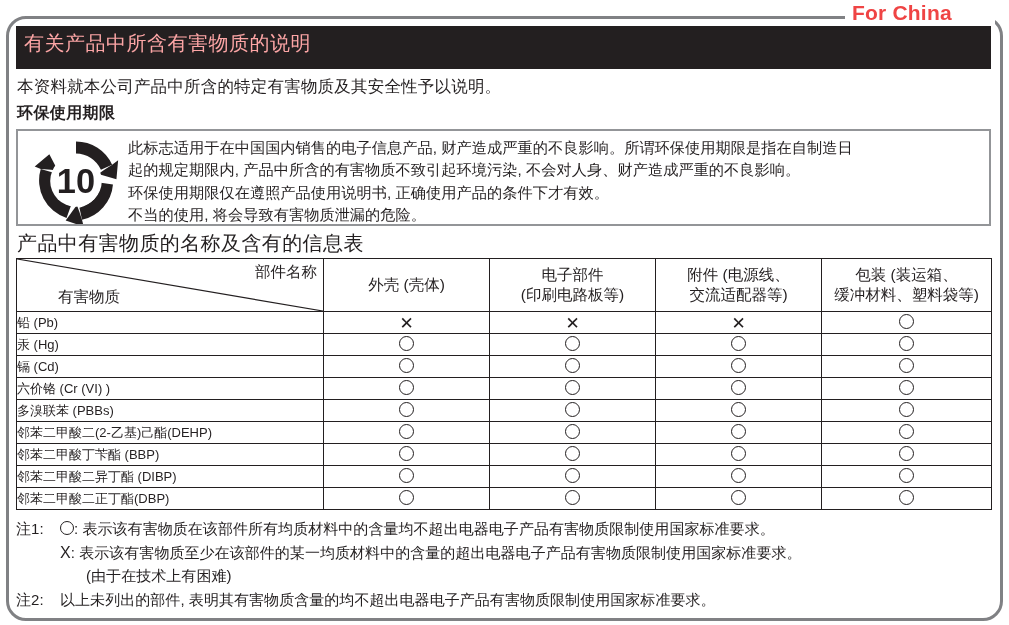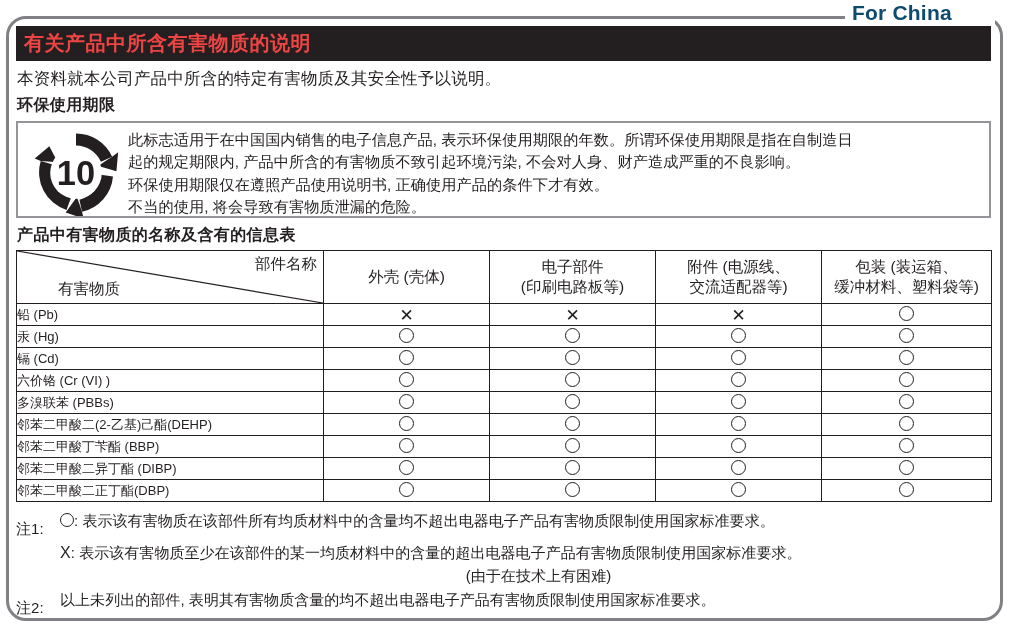--- a/index.html
+++ b/index.html
@@ -26,38 +26,38 @@
     position:absolute;
     left:845px; top:6px; width:150px; height:22px;
     background:#ffffff;
   }
   .for-china{
     position:absolute;
     left:852px; top:1px;
     font-size:21px;
     font-weight:bold;
     letter-spacing:.2px;
-    color:#0c4a6e;
+    color:#ef4444;
     white-space:nowrap;
   }
 
   
   .content{
     position:absolute;
     left:16px; top:26px; right:18px; bottom:10px;
   }
 
   
   .title-bar{
     background:#231f20;
-    color:#ef4444;
+    color:#fca5a5;
     font-size:20px;
-    font-weight:bold;
+    font-weight:normal;
     line-height:28px;
-    padding:3px 0 4px 8px;
+    padding:3px 0 12px 8px;
     letter-spacing:.5px;
   }
 
   .intro{
     font-size:16.5px;
     line-height:26px;
     padding:4px 0 1px 1px;
     letter-spacing:.2px;
   }
 
@@ -90,22 +90,22 @@
     flex:1 1 auto;
     font-size:15.2px;
     line-height:22.4px;
     letter-spacing:.05px;
     padding-top:1px;
   }
   .eco-text p{margin:0;}
 
   
   .table-head{
-    font-size:16px;
-    font-weight:bold;
+    font-size:20px;
+    font-weight:normal;
     line-height:22px;
     padding:6px 0 4px 1px;
     letter-spacing:.4px;
   }
 
   
   table.rohs{
     border-collapse:collapse;
     width:100%;
     table-layout:fixed;
@@ -168,24 +168,24 @@
   }
 
   
   .notes{
     padding-top:7px;
     font-size:15px;
     line-height:23.5px;
     letter-spacing:.05px;
   }
   .note-row{display:flex;}
-  .note-lbl{flex:0 0 auto;width:44px;margin-top:8px;}
+  .note-lbl{flex:0 0 auto;width:44px;}
   .note-body{flex:1 1 auto;}
   .note-ind{padding-left:44px;}
-  .note-ind2{padding-left:70px;text-align:center;}
+  .note-ind2{padding-left:70px;}
   .inline-o{
     display:inline-block;
     width:12px;height:12px;
     border:1.8px solid #231f20;
     border-radius:50%;
     vertical-align:-1px;
   }
   .inline-x{display:inline-block;font-size:16px;}
 </style>
 </head>
@@ -223,21 +223,21 @@
                      A46 46 0 0 1 9 36
                      L23 40
                      A32 32 0 0 0 44 79 Z"></path>
             <path d="M9 36 L2 33 L19 19 L29 38 L21 37 Z"></path>
           </g>
           <circle cx="50" cy="50" r="30" fill="#ffffff"></circle>
           <text x="50" y="50" text-anchor="middle" dominant-baseline="central" font-family="Liberation Sans, sans-serif" font-size="40" font-weight="bold" fill="#231f20">10</text>
         </svg>
       </div>
       <div class="eco-text">
-        <p>此标志适用于在中国国内销售的电子信息产品, 表示环保使用期限的年数。所谓环保使用期限是指在自制造日</p>
+        <p>此标志适用于在中国国内销售的电子信息产品, 财产造成严重的不良影响。所谓环保使用期限是指在自制造日</p>
         <p>起的规定期限内, 产品中所含的有害物质不致引起环境污染, 不会对人身、财产造成严重的不良影响。</p>
         <p>环保使用期限仅在遵照产品使用说明书, 正确使用产品的条件下才有效。</p>
         <p>不当的使用, 将会导致有害物质泄漏的危险。</p>
       </div>
     </div>
 
     <div class="table-head">产品中有害物质的名称及含有的信息表</div>
 
     <table class="rohs">
       <colgroup>

